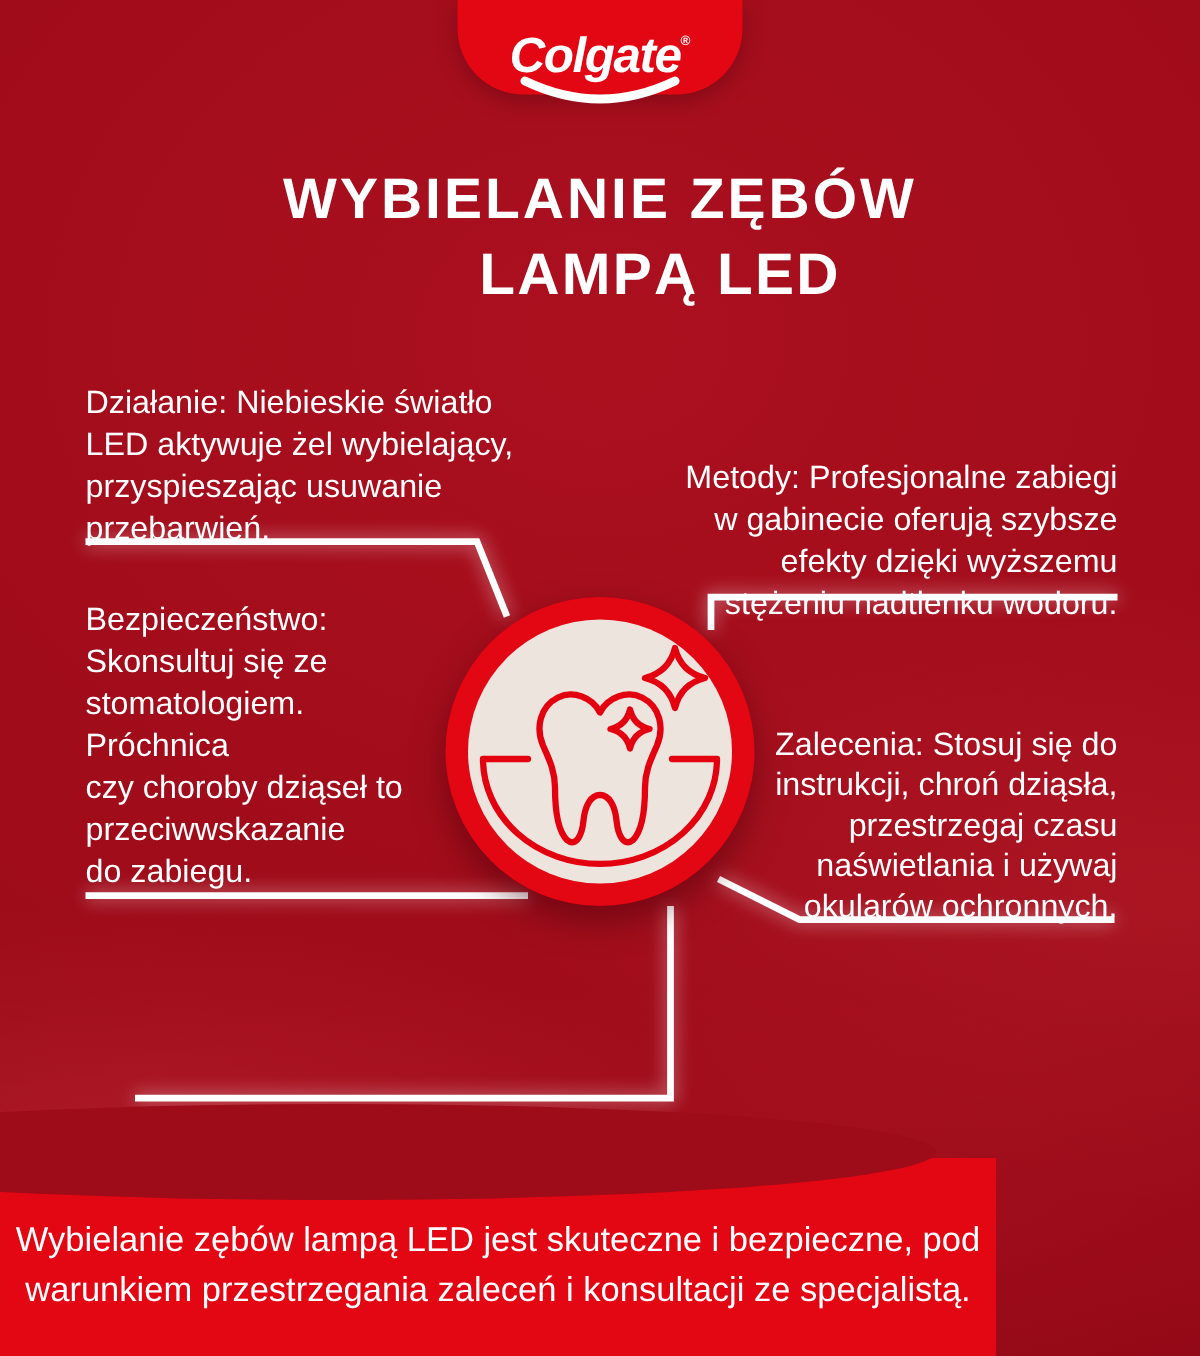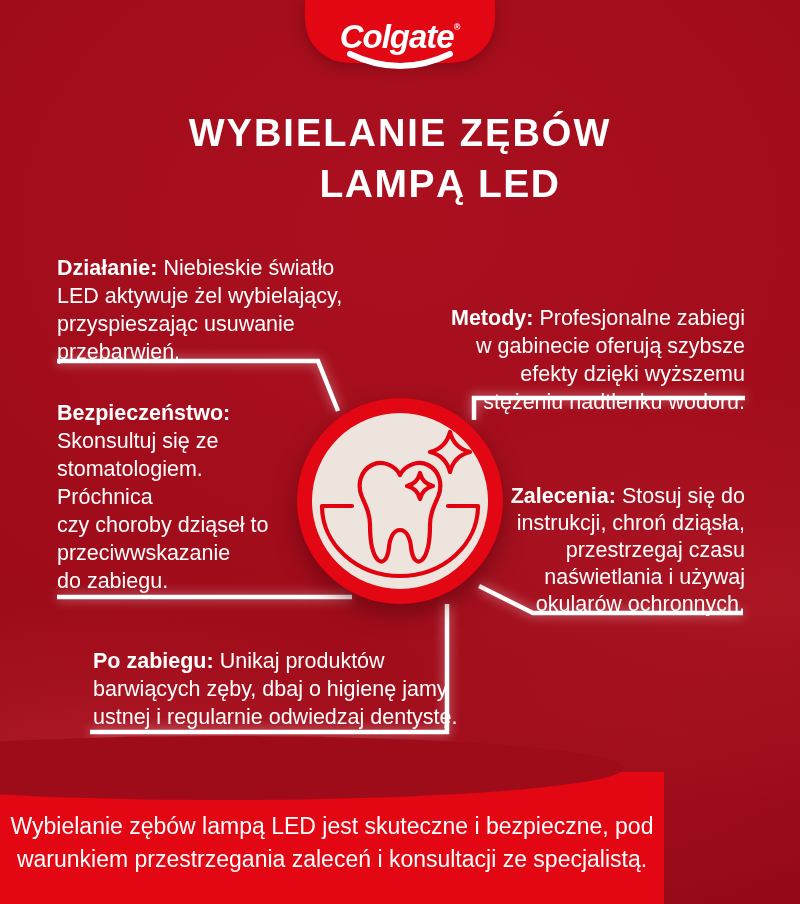--- a/index.html
+++ b/index.html
@@ -24,21 +24,21 @@
     box-shadow:0 4px 14px rgba(60,0,8,.35);
   }
   .logo-text{color:#fff;font-weight:700;font-style:italic;font-size:33px;
     letter-spacing:-1px;margin-top:10px;line-height:34px;}
   .logo-text sup{font-size:9px;font-style:normal;vertical-align:18px;letter-spacing:0;}
   .smile{display:block;margin:-4px auto 0 auto;}
   .title{position:absolute;left:0;width:100%;text-align:center;color:#fff;margin:0;z-index:2;}
   .title1{top:112px;font-size:38px;font-weight:700;letter-spacing:2px;}
   .title2{top:162px;font-size:39px;font-weight:700;letter-spacing:1.5px;padding-left:40px;}
   .block{position:absolute;color:#fff;font-size:21.5px;line-height:28px;z-index:2;}
-  .block strong{font-weight:700;margin-right:.28em;}
+  .block strong{font-weight:400;margin-right:.28em;}
   [data-bind-lines]{white-space:pre-line;}
   .b1{left:57px;top:254px;width:330px;}
   .b2{top:288px;right:55px;width:340px;text-align:right;margin-top:16px;}
   .b3{left:57px;top:399px;width:330px;}
   .b4{top:483px;right:55px;width:320px;text-align:right;line-height:27px;}
   .b5{left:93px;top:647px;width:390px;}
   .center-circle{
     position:absolute;left:297px;top:398px;width:206px;height:206px;z-index:3;
     background:#e30613;border-radius:50%;
     box-shadow:0 10px 22px rgba(70,0,10,.5);
@@ -109,25 +109,20 @@
   </div>
 
   <div class="block b4">
     <strong data-bind="blocks.3.label">Zalecenia:</strong><span data-bind-lines="blocks.3.lines">Stosuj się do
 instrukcji, chroń dziąsła,
 przestrzegaj czasu
 naświetlania i używaj
 okularów ochronnych.</span>
   </div>
 
-  <div class="block b5">
-    <strong data-bind="blocks.4.label">Po zabiegu:</strong><span data-bind-lines="blocks.4.lines">Unikaj produktów
-barwiących zęby, dbaj o higienę jamy
-ustnej i regularnie odwiedzaj dentystę.</span>
-  </div>
 
   <div class="center-circle">
     <div class="center-inner">
       <svg class="tooth-svg" width="176" height="176" viewBox="0 0 176 176" aria-hidden="true">
         <path d="M88,62
           C83,52 70,47 60,52 C48,58 45,72 50,84 C54,93 58,101 58,112
           C58,127 60,141 66,147 C72,152 76,144 77,134 C78,124 82,117 88,117
           C94,117 98,124 99,134 C100,144 104,152 110,147 C116,141 118,127 118,112
           C118,101 122,93 126,84 C131,72 128,58 116,52 C106,47 93,52 88,62 Z"></path>
         <path d="M40,93 L10,93 A78,70 0 0 0 166,93 L136,93"></path>

